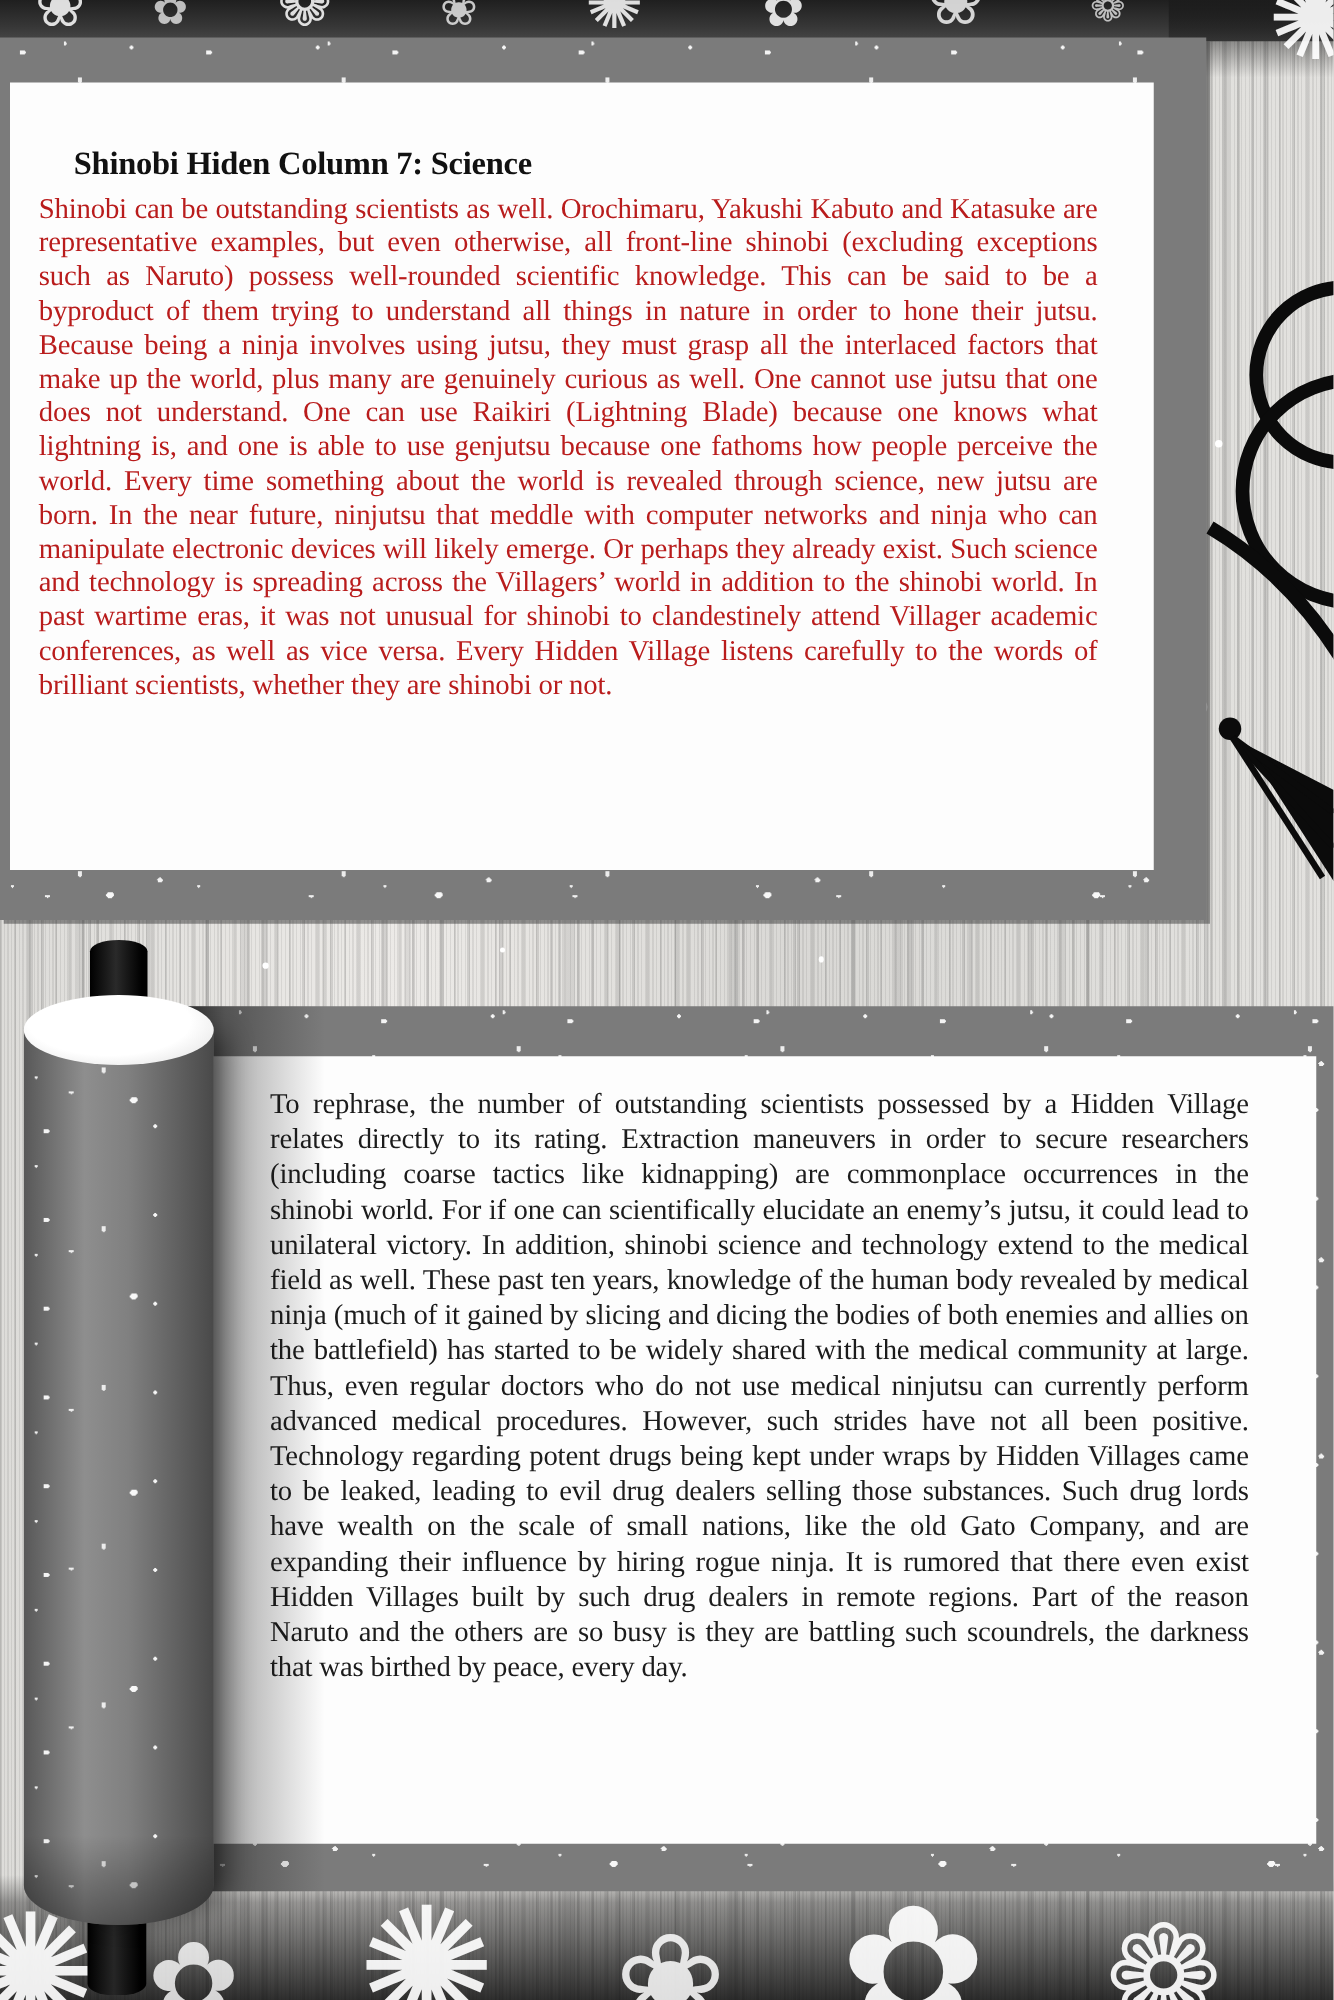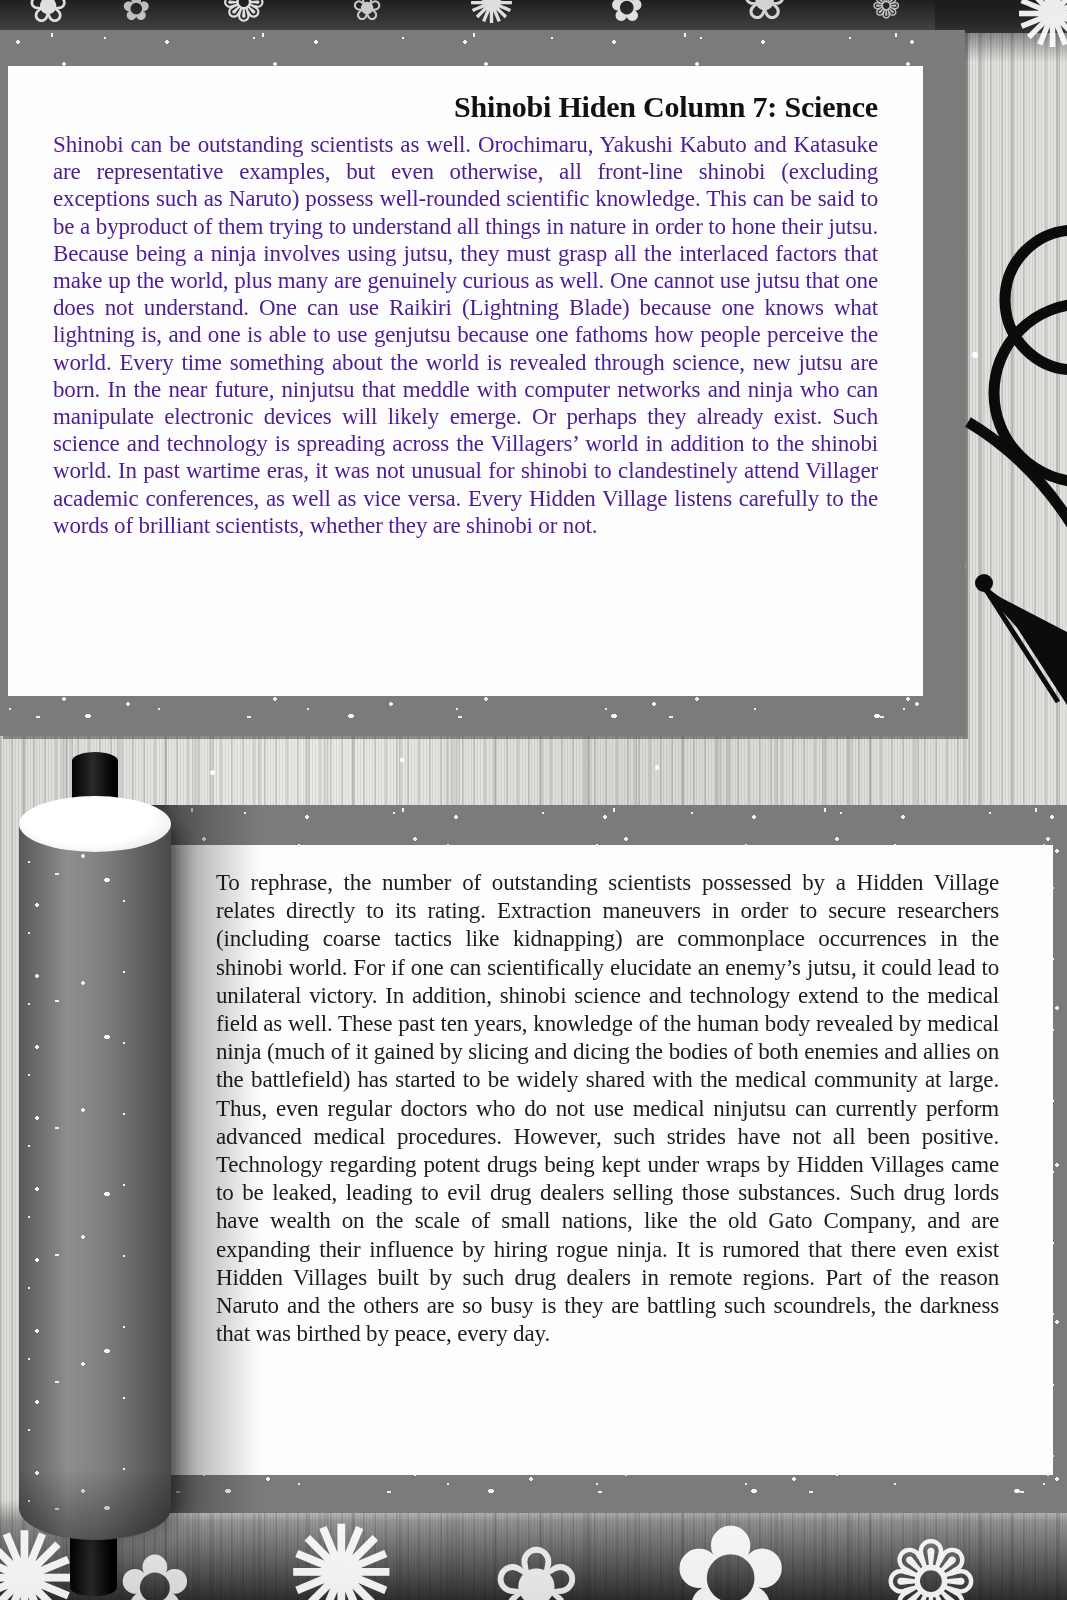--- a/index.html
+++ b/index.html
@@ -66,26 +66,26 @@
   
   .column-panel{
     position:absolute;left:0;top:30px;width:965px;height:706px;z-index:3;
     box-shadow:3px 3px 0 rgba(70,70,70,.55);
   }
   .column-paper{
     position:absolute;left:8px;top:36px;right:42px;bottom:40px;
     background:#fdfdfd;
   }
   .column-title{
-    margin:24px 45px 0 51px;
-    font-size:30px;font-weight:bold;color:#111;letter-spacing:-.2px;text-align:right;
+    margin:50px 45px 0 51px;
+    font-size:26px;font-weight:bold;color:#111;letter-spacing:-.2px;
   }
   .column-body{
-    margin:7px 45px 0 45px;
-    font-size:23px;line-height:27.2px;color:#4c1d95;
+    margin:7px 45px 0 23px;
+    font-size:23px;line-height:27.2px;color:#b91c1c;
     text-align:justify;letter-spacing:-.15px;
   }
   
   .cord-svg{position:absolute;left:940px;top:200px;z-index:4;}
   
   .scroll-band{
     position:absolute;left:140px;top:805px;width:927px;height:708px;z-index:3;
   }
   .scroll-paper{
     position:absolute;left:30px;top:40px;right:14px;bottom:38px;

